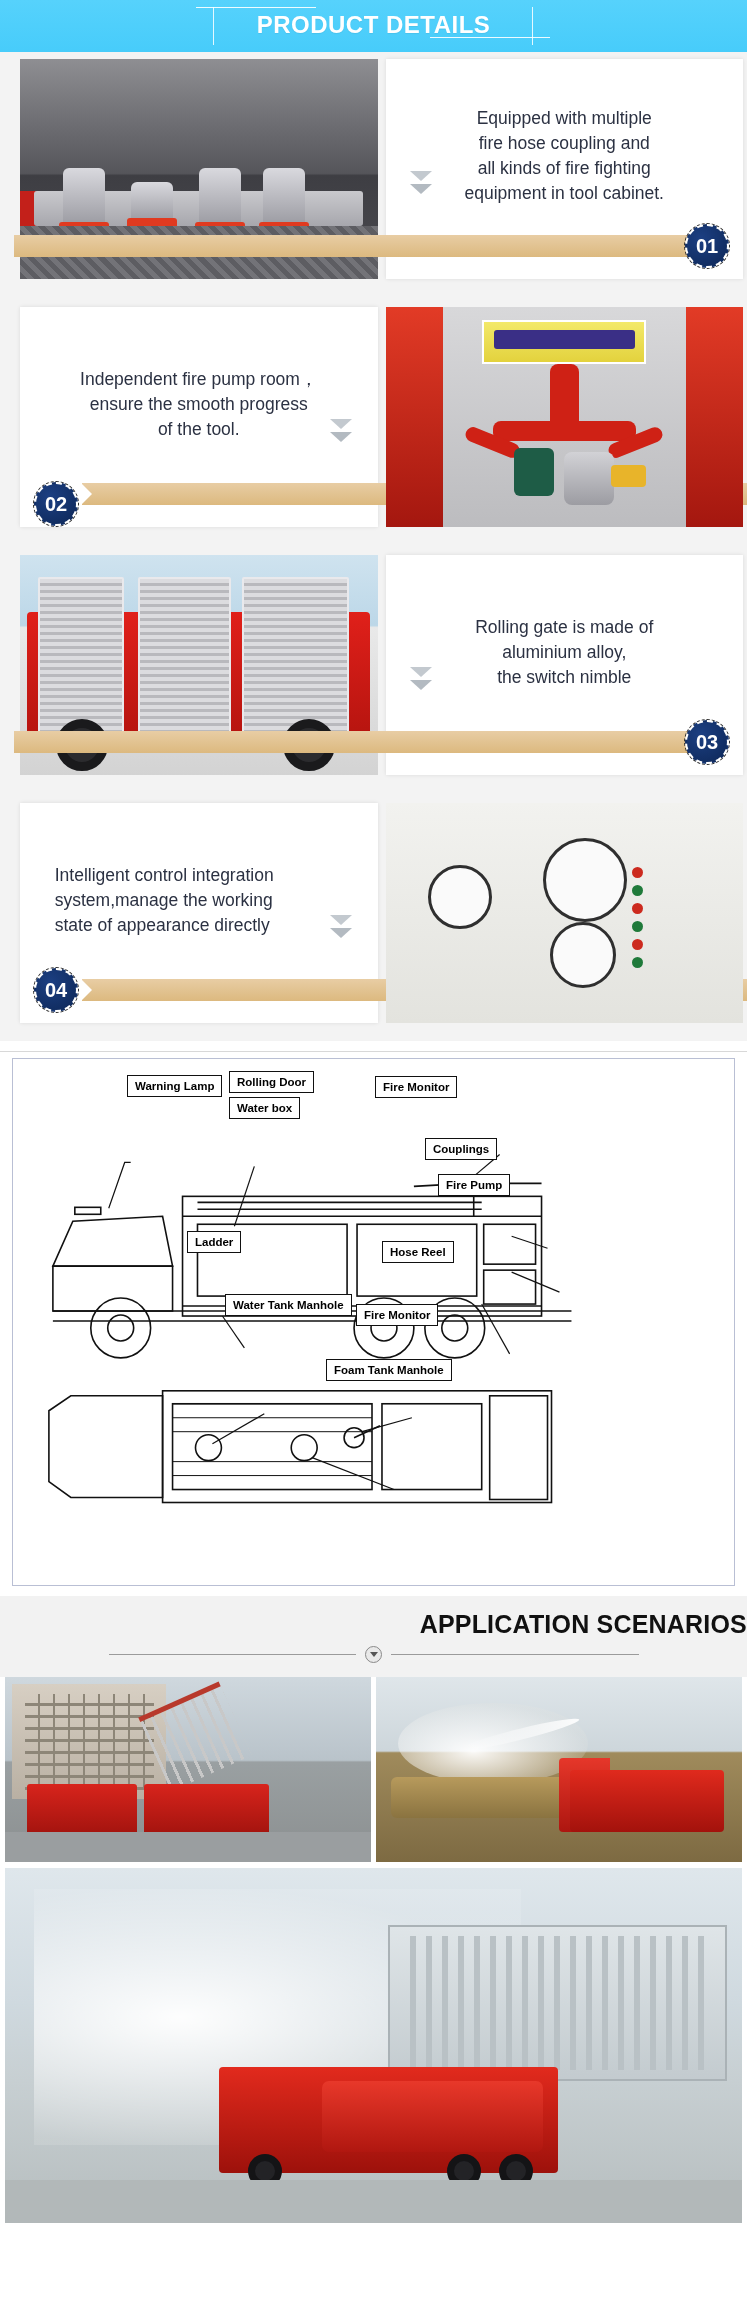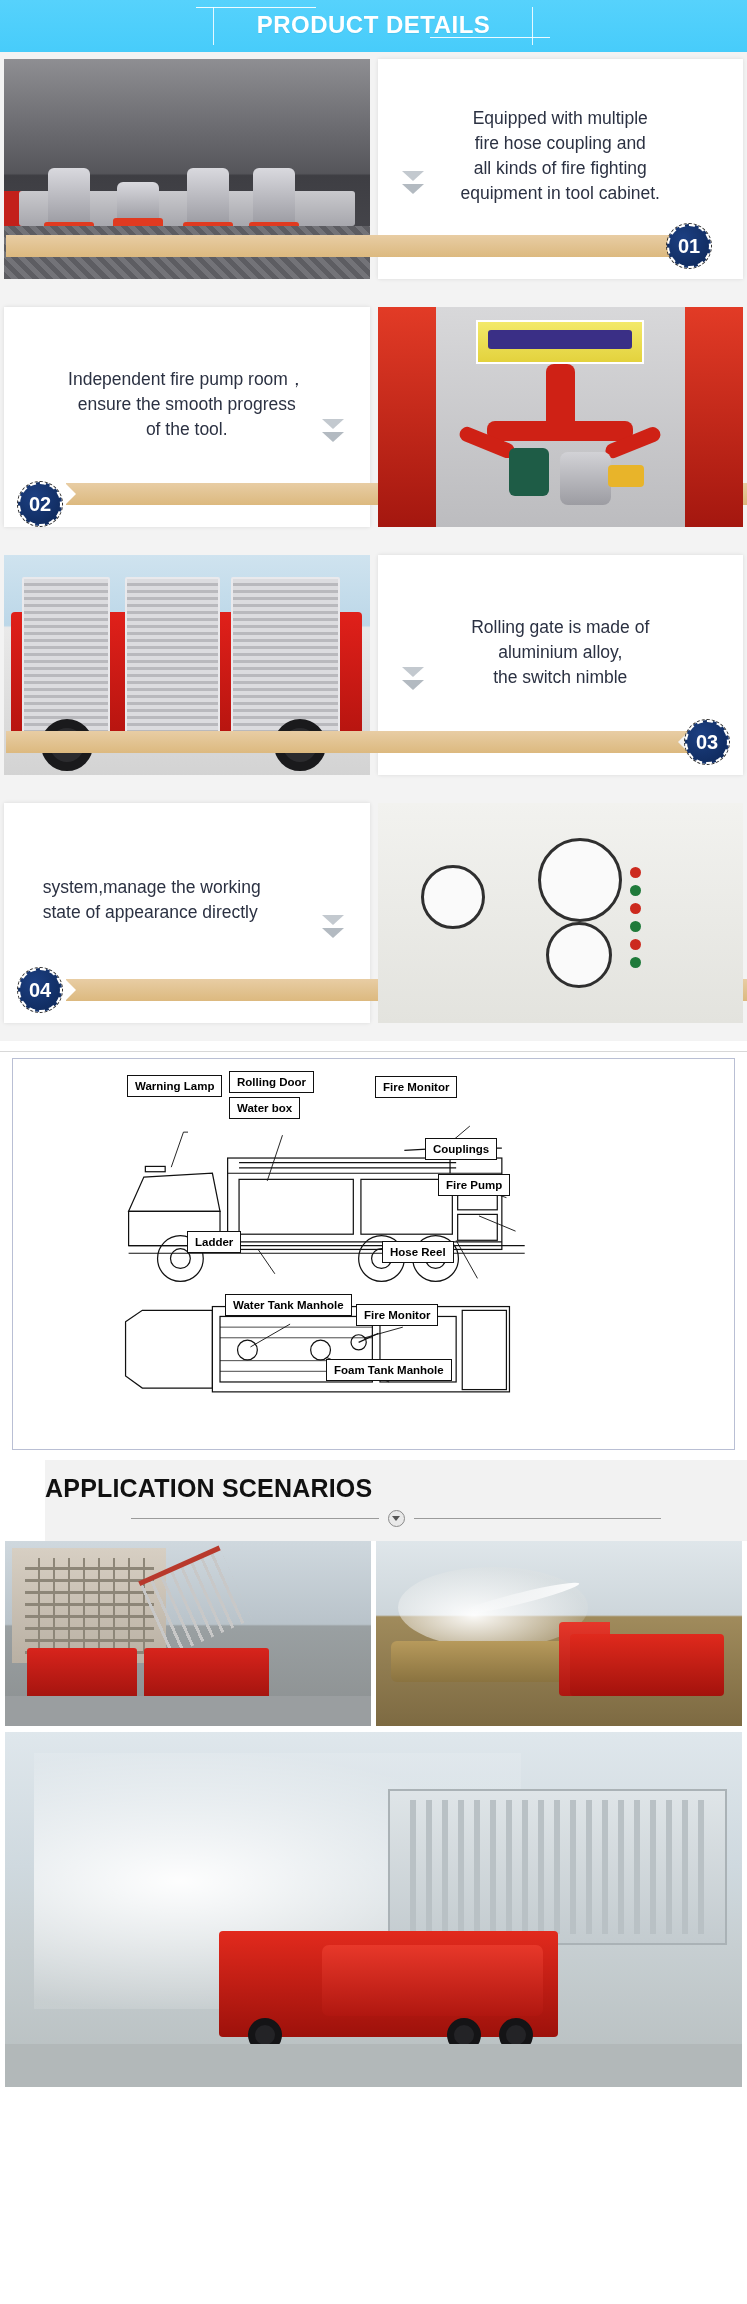--- a/index.html
+++ b/index.html
@@ -44,20 +44,21 @@
 
   
   .details { background:#f3f3f3; padding: 7px 0 0 0; }
   .row {
     position: relative;
     display: flex;
     width: 747px;
     height: 238px;
     margin-bottom: 10px;
     background: #f3f3f3;
+    padding-left: 16px;
   }
   .cell-photo, .cell-text {
     position: relative;
     width: 366px;
     height: 220px;
     margin: 0 4px;
   }
   .cell-photo { overflow:hidden; background:#bfbfbf; }
   .cell-text {
     background: #ffffff;
@@ -122,21 +123,21 @@
   }
 
   
   .diagram-wrap {
     width: 747px;
     background:#ffffff;
     padding: 6px 12px 10px 12px;
     border-top: 1px solid #d8d8d8;
   }
   .diagram {
-    width: 723px; height: 392px;
+    width: 723px; height: 528px;
     border: 1px solid #b9bfd4;
     background: #ffffff;
     position: relative;
   }
   .diagram svg { display:block; width:100%; height:100%; }
   .dlabel {
     position:absolute;
     background:#ffffff;
     border:1.4px solid #111;
     font-size: 11.5px;
@@ -144,22 +145,21 @@
     color:#000;
     padding: 4px 7px;
     white-space: nowrap;
     line-height: 1.05;
   }
 
   
   .app-head {
     background:#f2f2f2;
     padding: 14px 0 6px 0;
-    text-align:left;
-    margin-left:45px;
+    text-align:right;
   }
   .app-title {
     font-size: 25px;
     font-weight: bold;
     color: #111;
     letter-spacing: .2px;
   }
   .app-rule {
     margin: 7px auto 8px auto;
     width: 530px;
@@ -273,21 +273,21 @@
         <div class="chev"></div>
           <div class="chev b"></div>
       </div>
       <div class="desc">
         <span class="ln">Equipped with multiple</span>
         <span class="ln">fire hose coupling and</span>
         <span class="ln">all kinds of fire fighting</span>
         <span class="ln">equipment in tool cabinet.</span>
       </div>
       <div class="ribbon notch-right" style="left:-372px;bottom:22px;width:682px;"></div>
-      <div class="num-badge" style="right:32px;bottom:11px;">01</div>
+      <div class="num-badge" style="right:14px;bottom:11px;">01</div>
     </div>
   </div>
 
   <div class="row">
     <div class="cell-text">
       <div class="chevrons" style="right:24px;top:112px;">
         <div class="chev"></div>
           <div class="chev b"></div>
       </div>
       <div class="desc">
@@ -342,20 +342,21 @@
     </div>
   </div>
 
   <div class="row">
     <div class="cell-text">
       <div class="chevrons" style="right:24px;top:112px;">
         <div class="chev"></div>
           <div class="chev b"></div>
       </div>
       <div class="desc" style="text-align:left;padding-left:6px;">
+        <span class="ln">Intelligent control integration</span>
         <span class="ln">system,manage the working</span>
         <span class="ln">state of appearance directly</span>
       </div>
       <div class="ribbon notch-left" style="left:62px;bottom:22px;width:682px;"></div>
       <div class="num-badge" style="left:14px;bottom:11px;">04</div>
     </div>
     <div class="cell-photo">
       <div class="photo-canvas ph-ctrl">
         <div class="gauge g1"></div>
           <div class="gauge g2"></div>

